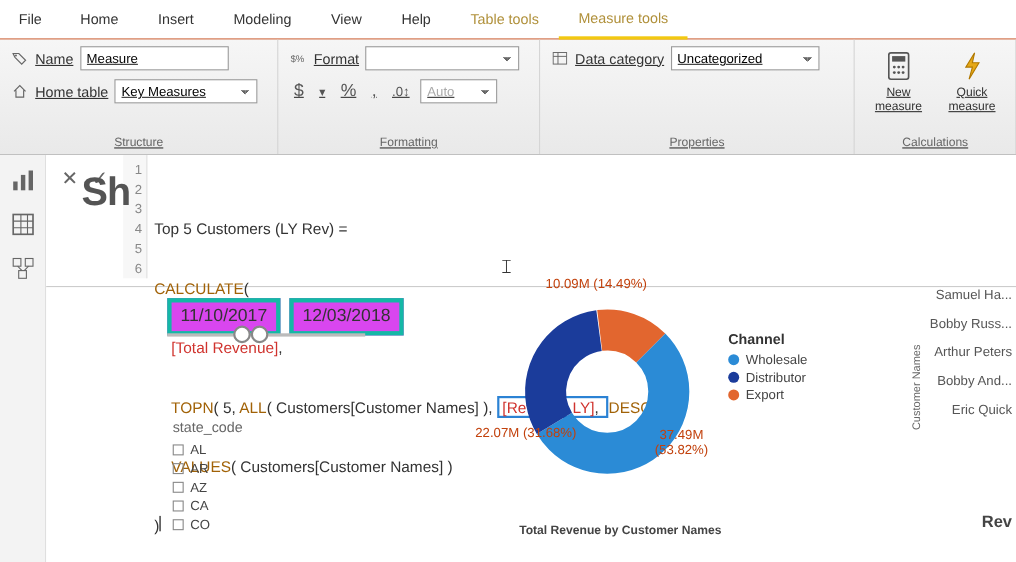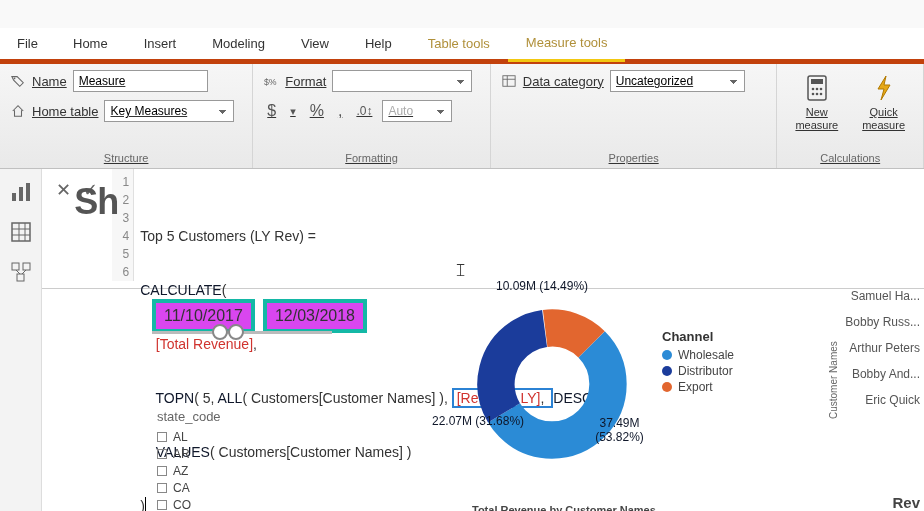--- a/index.html
+++ b/index.html
@@ -1,18 +1,18 @@
 <!DOCTYPE html>
 <html><head>
 <meta charset="utf-8">
 <style>
   * { box-sizing: border-box; margin: 0; padding: 0; font-family: 'Segoe UI', Arial, sans-serif; }
   body { width: 924px; height: 511px; overflow: hidden; background: #f9f9f9; font-size: 13px; color: #333; }
   
-  .top-tabs { display: flex; align-items: center; height: 36px; background: #fff; border-bottom: 5px solid #c2410c; margin-top: 28px; }
+  .top-tabs { display: flex; align-items: center; height: 36px; background: #fff; border-bottom: 1px solid #c2410c; }
   .menu-file { width: 55px; text-align: center; padding: 9px 0; color: #333; }
   .tab { padding: 9px 18px; font-size: 13px; color: #333; cursor: pointer; }
   .tab.active { color: #333; border-bottom: 3px solid #f2c811; }
   .tab.context { color: #b0903a; }
   
   .ribbon { display: flex; background: linear-gradient(#f6f6f6, #e9e9e9); border-bottom: 1px solid #c0c0c0; height: 105px; }
   .ribbon-group { display: flex; flex-direction: column; padding: 6px 10px 0 10px; position: relative; border-right: 1px solid #d5d5d5; text-decoration: underline; }
   .group-body { flex: 1; display: flex; flex-direction: column; gap: 8px; }
   .group-label { font-size: 11px; color: #666; text-align: center; padding-bottom: 4px; }
   
@@ -32,40 +32,40 @@
   .rail-icon { width: 22px; height: 22px; color: #555; cursor: pointer; }
   
   .canvas { flex: 1; position: relative; background: #fff; }
   
   .formula-bar { display: flex; align-items: flex-start; border-bottom: 1px solid #ccc; background: #fff; height: 120px; }
   .fb-icons { display: flex; align-items: center; gap: 12px; padding: 10px 14px; font-size: 18px; color: #666; }
   .gutter { width: 22px; background: #f7f7f7; border-right: 1px solid #e0e0e0; font-size: 12px; color: #888; text-align: right; padding: 4px 4px 0 0; line-height: 18px; font-family: Consolas, monospace; }
   .code { font-family: Consolas, monospace; font-size: 14px; line-height: 18px; padding: 4px 6px; white-space: pre; position: relative; flex: 1; }
   .code-line { height: 18px; }
   .kw-measure { color: #d0332e; }
-  .kw-blue { color: #0f172a; }
+  .kw-blue { color: #a16207; }
   .hl-box { border: 2px solid #2b82d4; padding: 0 3px; }
   .cursor-i { position: absolute; left: 320px; top: 92px; font-size: 18px; color: #333; }
   
   .watermark { position: absolute; top: 12px; left: 60px; font-size: 36px; font-weight: 900; color: #545454; letter-spacing: -1px; z-index: 0; }
   
   .vis-area { position: relative; height: 250px; padding: 10px 20px; }
   
   .slicer-dates { position: absolute; left: 110px; top: 10px; display: flex; gap: 8px; }
   .date-box { border: 4px solid #14b8a6; padding: 4px 8px; font-size: 16px; background: #d946ef; }
   .slider-track { position: absolute; left: 110px; top: 42px; width: 180px; height: 3px; background: #bbb; }
   .slider-handle { position: absolute; top: -7px; width: 16px; height: 16px; border: 2px solid #888; border-radius: 50%; background: #fff; }
   
   .state-slicer { position: absolute; left: 115px; top: 120px; font-size: 13px; }
   .state-title { color: #666; margin-bottom: 6px; }
   .state-item { display: flex; align-items: center; gap: 6px; margin-bottom: 3px; color: #444; font-size: 12px; }
   .chk { width: 10px; height: 10px; border: 1px solid #888; }
   
   .donut-wrap { position: absolute; left: 410px; top: -5px; width: 200px; height: 200px; }
-  .donut-label { position: absolute; font-size: 12px; color: #0f172a; line-height: 1.2; text-align: center; }
+  .donut-label { position: absolute; font-size: 12px; color: #c2410c; line-height: 1.2; text-align: center; }
   
   .legend { position: absolute; left: 620px; top: 40px; }
   .legend-title { font-weight: 600; margin-bottom: 4px; font-size: 13px; }
   .legend-item { display: flex; align-items: center; gap: 6px; font-size: 12px; margin-bottom: 2px; color: #444; }
   .swatch { width: 10px; height: 10px; border-radius: 50%; }
   
   .cust-axis { position: absolute; left: 786px; top: 30px; transform: rotate(-90deg); transform-origin: left top; font-size: 10px; color: #666; }
   .cust-list { position: absolute; right: 4px; top: 0px; font-size: 12px; color: #555; text-align: right; }
   .cust-item { margin-bottom: 12px; }
   

